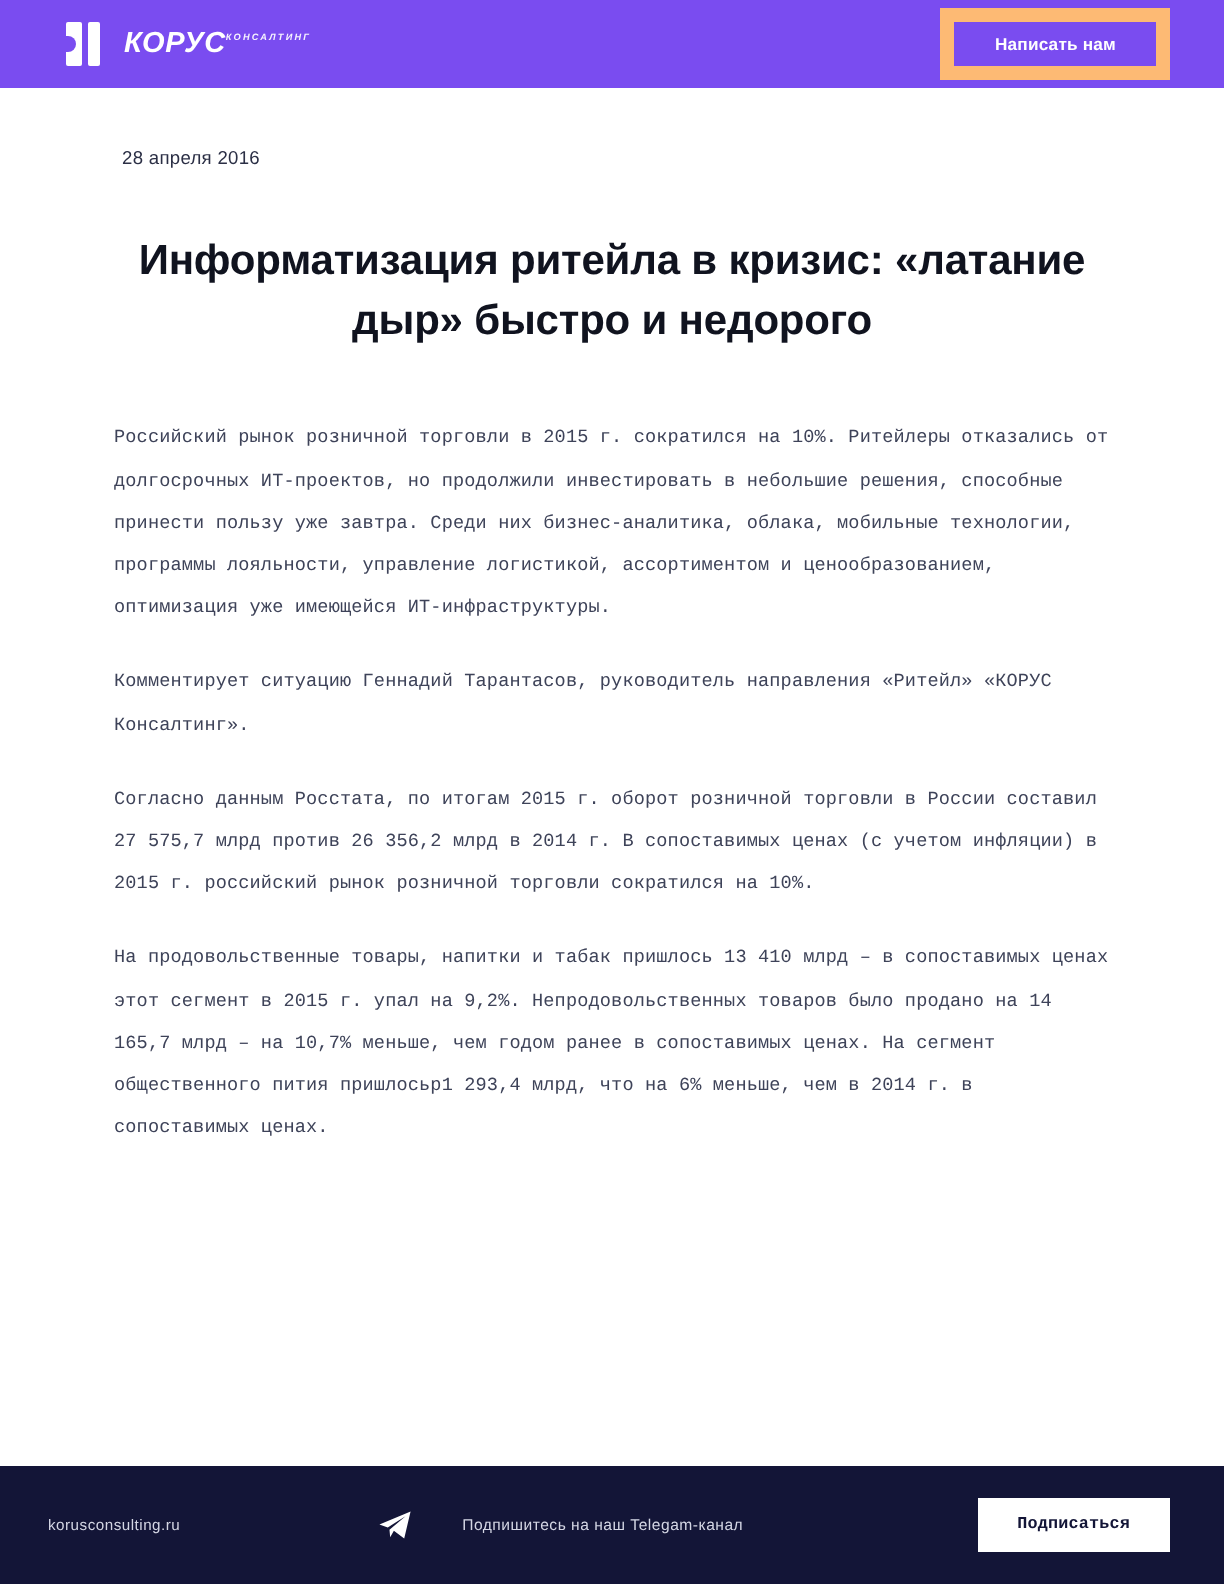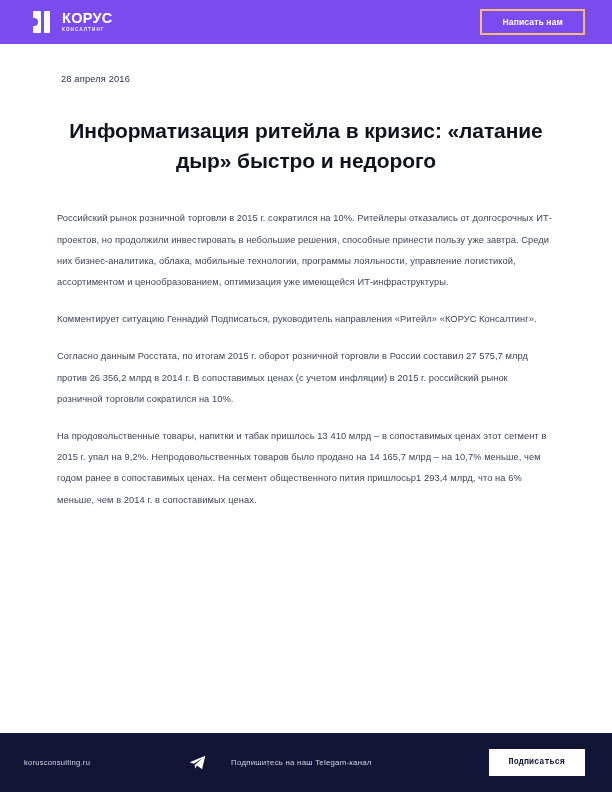--- a/index.html
+++ b/index.html
@@ -61,40 +61,41 @@
   }
   .brand-mark .bar-right {
     position: absolute;
     left: 11px; top: 0;
     width: 6px; height: 22px;
     background: #ffffff;
     border-radius: 1px;
   }
   .brand-text {
     display: flex;
-    flex-direction: column;
+    flex-direction: row;
     justify-content: center;
     line-height: 1;
+    font-style: italic;
   }
   .brand-title {
     color: #ffffff;
     font-size: 14.5px;
     font-weight: bold;
     letter-spacing: 0.3px;
   }
   .brand-sub {
     color: #ffffff;
     font-size: 4.6px;
     font-weight: bold;
     letter-spacing: 1.1px;
     margin-top: 2px;
     opacity: 0.93;
   }
   .header-btn {
-    border: 2px solid #fdba74;
+    border: 7px solid #fdba74;
     color: #ffffff;
     background: transparent;
     font-size: 8.6px;
     font-weight: bold;
     font-family: "Liberation Sans", sans-serif;
     padding: 7px 20px;
     line-height: 1;
     cursor: pointer;
     letter-spacing: 0.1px;
   }
@@ -119,20 +120,21 @@
     margin: 0 0 32px 0;
     letter-spacing: -0.1px;
     text-align: center;
   }
   .para {
     color: #3e4359;
     font-size: 9.3px;
     line-height: 2.28;
     margin: 12px 0 16px 0;
     letter-spacing: 0.07px;
+    font-family: Liberation Mono, monospace;
   }
   .para:last-child { margin-bottom: 0; }
 
   
   .footer {
     height: 59px;
     background: #131537;
     display: flex;
     align-items: center;
     padding: 0 27px 0 24px;
@@ -195,21 +197,21 @@
         <span class="brand-sub">КОНСАЛТИНГ</span>
       </div>
     </div>
     <button class="header-btn">Написать нам</button>
   </div>
 
   <div class="content">
     <p class="date">28 апреля 2016</p>
     <h1 class="title">Информатизация ритейла в кризис: «латание дыр» быстро и недорого</h1>
     <p class="para">Российский рынок розничной торговли в 2015 г. сократился на 10%. Ритейлеры отказались от долгосрочных ИТ-проектов, но продолжили инвестировать в небольшие решения, способные принести пользу уже завтра. Среди них бизнес-аналитика, облака, мобильные технологии, программы лояльности, управление логистикой, ассортиментом и ценообразованием, оптимизация уже имеющейся ИТ-инфраструктуры.</p>
-    <p class="para">Комментирует ситуацию Геннадий Подписаться, руководитель направления «Ритейл» «КОРУС Консалтинг».</p>
+    <p class="para">Комментирует ситуацию Геннадий Тарантасов, руководитель направления «Ритейл» «КОРУС Консалтинг».</p>
     <p class="para">Согласно данным Росстата, по итогам 2015 г. оборот розничной торговли в России составил 27 575,7 млрд против 26 356,2 млрд в 2014 г. В сопоставимых ценах (с учетом инфляции) в 2015 г. российский рынок розничной торговли сократился на 10%.</p>
     <p class="para">На продовольственные товары, напитки и табак пришлось 13 410 млрд – в сопоставимых ценах этот сегмент в 2015 г. упал на 9,2%. Непродовольственных товаров было продано на 14 165,7 млрд – на 10,7% меньше, чем годом ранее в сопоставимых ценах. На сегмент общественного пития пришлосьр1 293,4 млрд, что на 6% меньше, чем в 2014 г. в сопоставимых ценах.</p>
   </div>
 
   <div class="footer">
     <span class="footer-site">korusconsulting.ru</span>
     <div class="footer-mid">
       <svg class="tg-icon" viewBox="0 0 24 21">
         <path d="M1 10.2 L23 1 L18.5 20 L11.2 14.6 L8.6 19.2 L8.1 13.9 L19.4 4.3 L6.9 12.2 Z" fill="#ffffff"></path>
       </svg>

